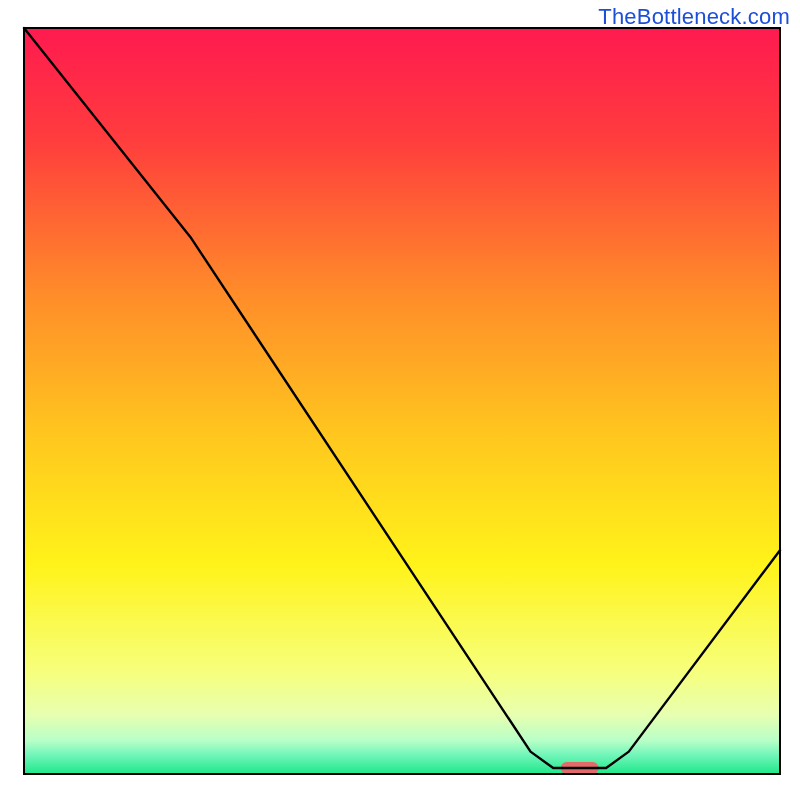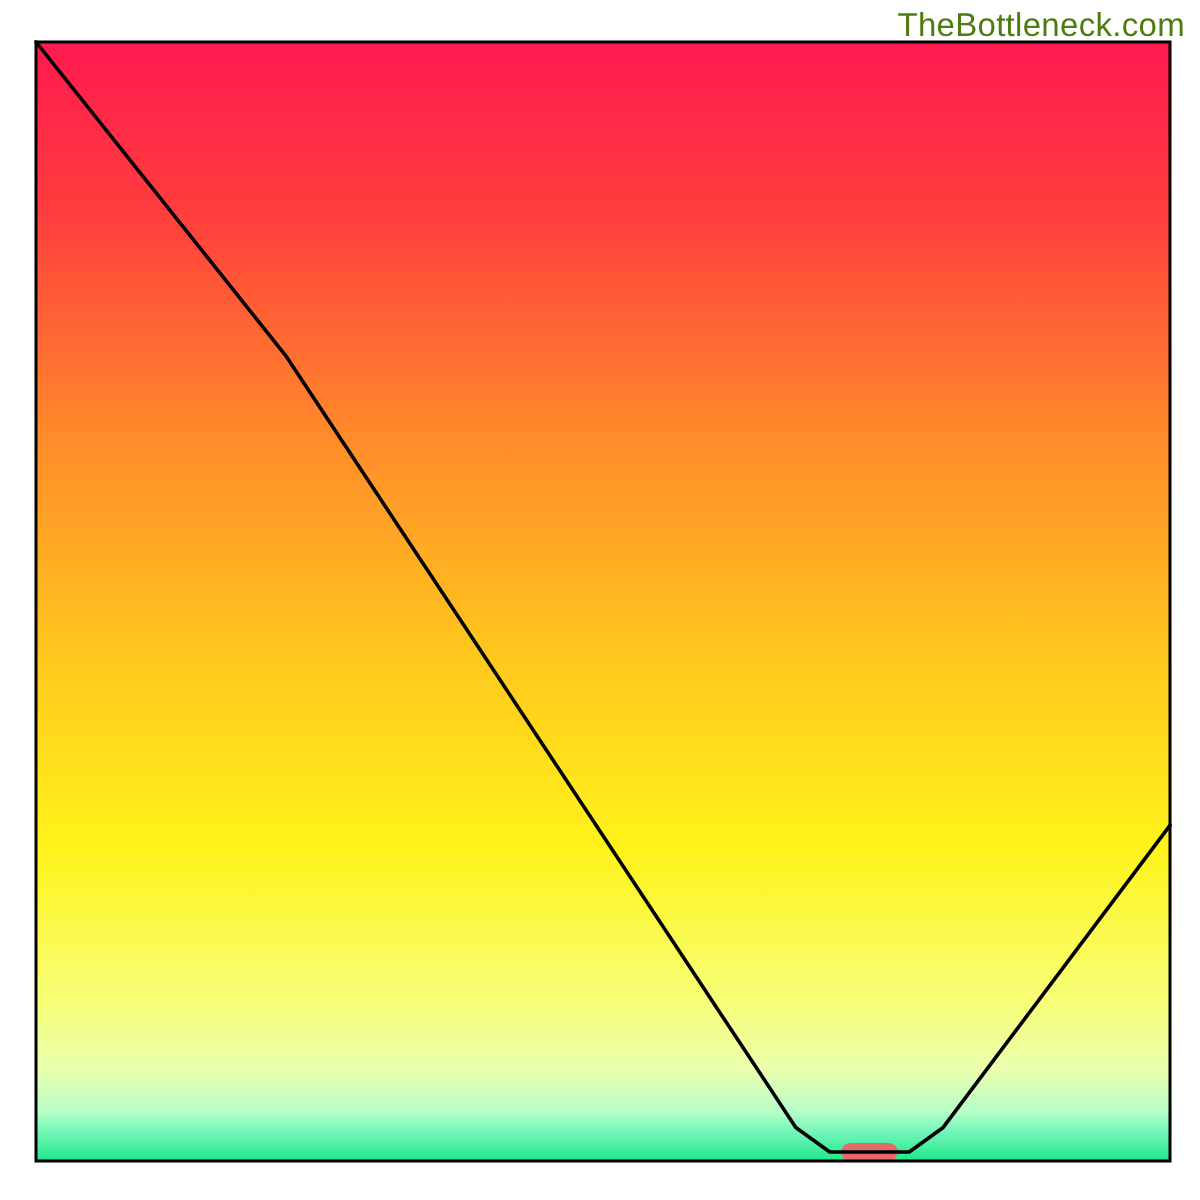--- a/index.html
+++ b/index.html
@@ -13,21 +13,21 @@
   .container {
     position: relative;
     width: 800px;
     height: 800px;
   }
   .watermark {
     position: absolute;
     top: 4px;
     right: 10px;
     font-size: 22px;
-    color: #4d7c0f;
+    color: #1d4ed8;
     font-weight: 500;
     letter-spacing: 0.2px;
   }
   svg.chart {
     position: absolute;
     top: 0;
     left: 0;
   }
 </style>
 </head>

